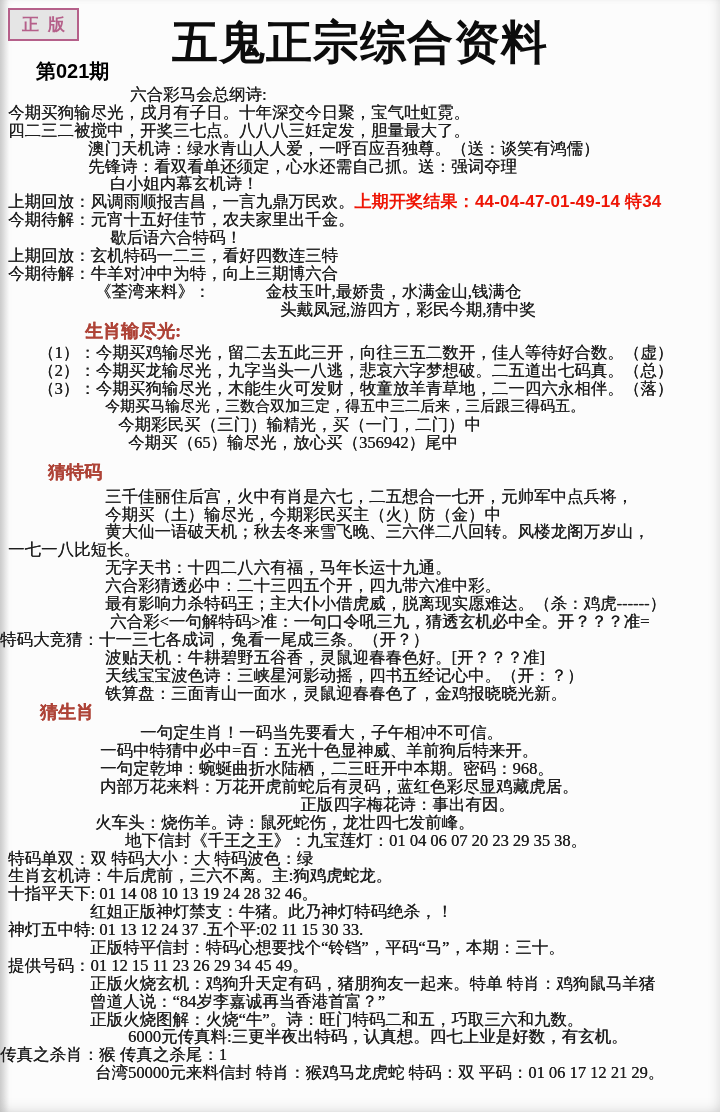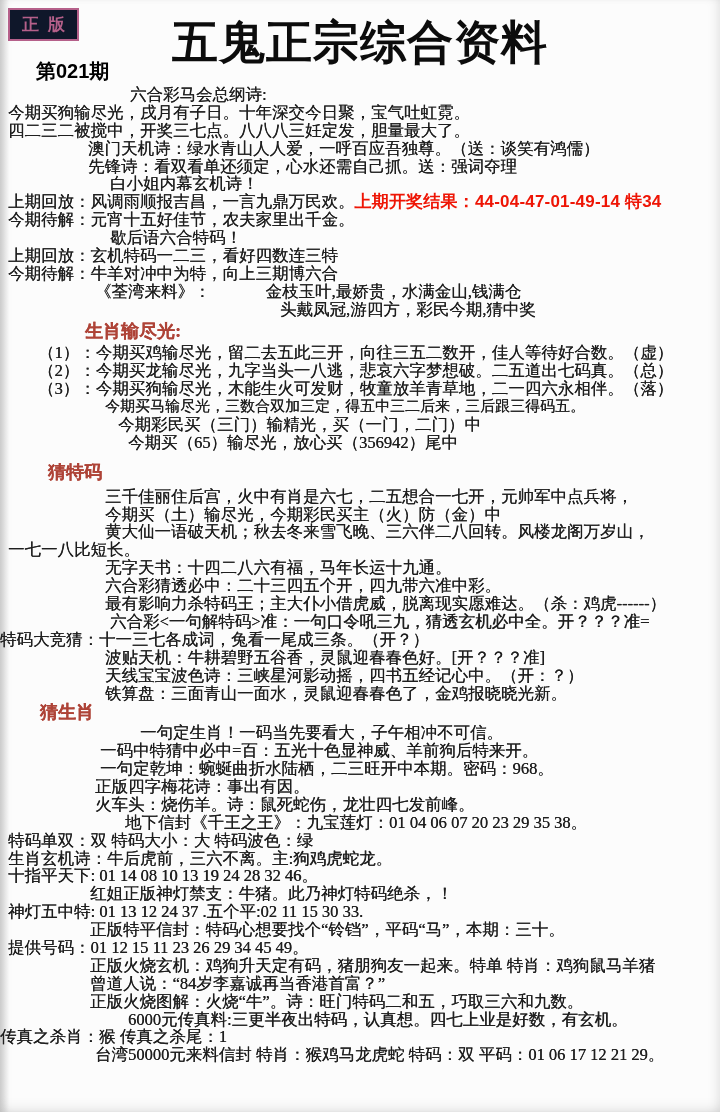--- a/index.html
+++ b/index.html
@@ -6,21 +6,21 @@
   .page{
     position:relative;width:720px;height:1112px;margin:0 auto;overflow:hidden;
     background:#fcfcfc;color:#1f1f1f;
     font-family:"Liberation Serif","DejaVu Serif",serif;
     box-shadow:inset 8px 0 10px -5px rgba(0,0,0,.14), inset -8px 0 12px -6px rgba(0,0,0,.10), inset 0 -10px 14px -8px rgba(0,0,0,.10);
   }
   .badge{
     position:absolute;top:8px;left:8px;
     border:2px solid #b5608a;color:#b5608a;
     font-size:17px;font-weight:700;letter-spacing:9px;
-    padding:3px 3px 3px 12px;background:#0f172a;
+    padding:3px 3px 3px 12px;background:#e5e5e5;
   }
   .title{
     position:absolute;top:12px;left:0;right:0;text-align:center;
     font-size:46px;font-weight:700;letter-spacing:1px;color:#0c0c0c;white-space:nowrap;
   }
   .issue{
     position:absolute;top:58px;left:36px;
     font-family:"Liberation Sans","DejaVu Sans",sans-serif;
     font-size:20px;font-weight:700;color:#000;
   }
@@ -79,21 +79,22 @@
       <div class="line" style="padding-left: 105px;"><span class="c-k">最有影响力杀特码王；主大仆小借虎威，脱离现实愿难达。（杀：鸡虎------）</span></div>
       <div class="line" style="padding-left: 110px;"><span class="c-k">六合彩&lt;一句解特码&gt;准：一句口令吼三九，猜透玄机必中全。开？？？准=</span></div>
       <div class="line" style=""><span class="c-k">特码大竞猜：十一三七各成词，兔看一尾成三条。（开？）</span></div>
       <div class="line" style="padding-left: 105px;"><span class="c-k">波贴天机：牛耕碧野五谷香，灵鼠迎春春色好。[开？？？准]</span></div>
       <div class="line" style="padding-left: 105px;"><span class="c-k">天线宝宝波色诗：三峡星河影动摇，四书五经记心中。（开：？）</span></div>
       <div class="line" style="padding-left: 105px;"><span class="c-k">铁算盘：三面青山一面水，灵鼠迎春春色了，金鸡报晓晓光新。</span></div>
       <div class="line" style="padding-left: 40px; margin-top: 2px; font-size: 18px;"><span class="c-h">猜生肖</span></div>
       <div class="line" style="padding-left: 140px; margin-top: 2px;"><span class="c-k">一句定生肖！一码当先要看大，子午相冲不可信。</span></div>
       <div class="line" style="padding-left: 100px;"><span class="c-k">一码中特猜中必中=百：五光十色显神威、羊前狗后特来开。</span></div>
       <div class="line" style="padding-left: 100px;"><span class="c-k">一句定乾坤：蜿蜒曲折水陆栖，二三旺开中本期。密码：968。</span></div>
-      <div class="line" style="padding-left: 95px;"><span class="c-k">正版四字梅花诗：事出有因。</span></div>
+      <div class="line" style="padding-left: 100px;"><span class="c-k">内部万花来料：万花开虎前蛇后有灵码，蓝红色彩尽显鸡藏虎居。</span></div>
+      <div class="line" style="padding-left: 95px; text-align: center;"><span class="c-k">正版四字梅花诗：事出有因。</span></div>
       <div class="line" style="padding-left: 95px;"><span class="c-k">火车头：烧伤羊。诗：鼠死蛇伤，龙壮四七发前峰。</span></div>
       <div class="line" style="padding-left: 125px;"><span class="c-k">地下信封《千王之王》：九宝莲灯：01 04 06 07 20 23 29 35 38。</span></div>
       <div class="line" style="padding-left: 8px;"><span class="c-k">特码单双：双 特码大小：大 特码波色：绿</span></div>
       <div class="line" style="padding-left: 8px;"><span class="c-k">生肖玄机诗：牛后虎前，三六不离。主:狗鸡虎蛇龙。</span></div>
       <div class="line" style="padding-left: 8px;"><span class="c-k">十指平天下: 01 14 08 10 13 19 24 28 32 46。</span></div>
       <div class="line" style="padding-left: 90px;"><span class="c-k">红姐正版神灯禁支：牛猪。此乃神灯特码绝杀，！</span></div>
       <div class="line" style="padding-left: 8px;"><span class="c-k">神灯五中特: 01 13 12 24 37 .五个平:02 11 15 30 33.</span></div>
       <div class="line" style="padding-left: 90px;"><span class="c-k">正版特平信封：特码心想要找个“铃铛”，平码“马”，本期：三十。</span></div>
       <div class="line" style="padding-left: 8px;"><span class="c-k">提供号码：01 12 15 11 23 26 29 34 45 49。</span></div>
       <div class="line" style="padding-left: 90px;"><span class="c-k">正版火烧玄机：鸡狗升天定有码，猪朋狗友一起来。特单 特肖：鸡狗鼠马羊猪</span></div>

